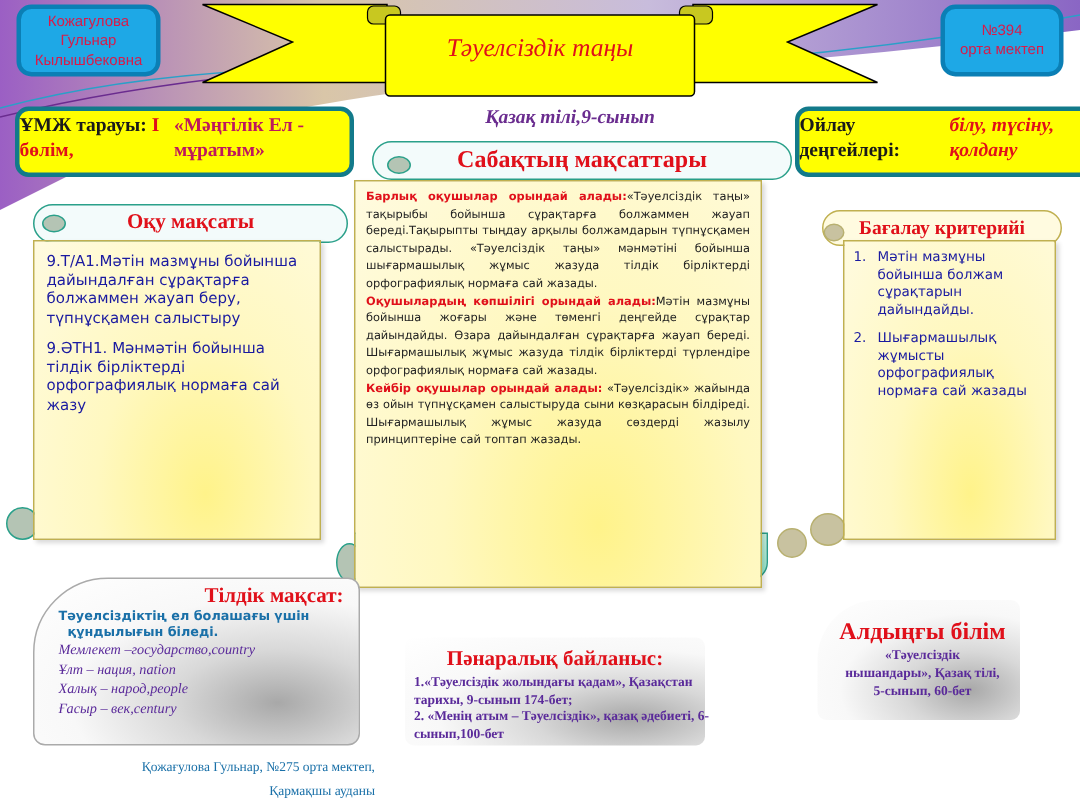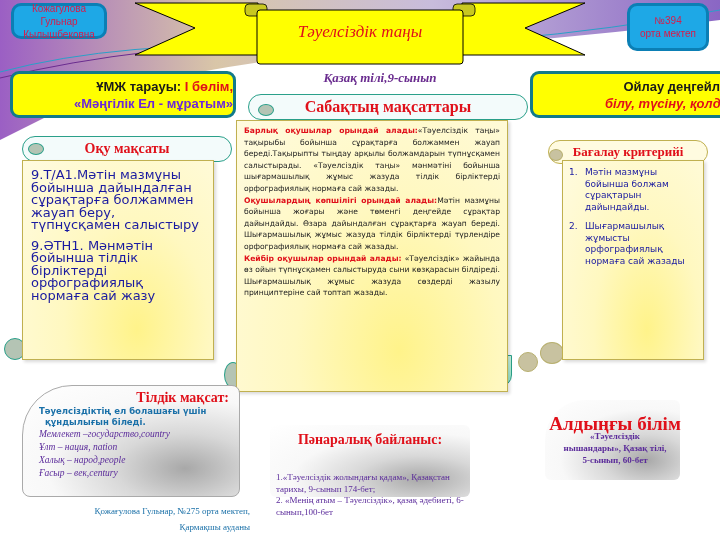--- a/index.html
+++ b/index.html
@@ -8,42 +8,42 @@
 
   
   .bg-swoosh { position: absolute; left: 0; top: 0; width: 720px; height: 540px; pointer-events: none; }
 
   
   .corner-box {
     position: absolute; background: #1ea8e6; border: 3px solid #0b7fb5; border-radius: 10px;
     color: #d81b4a; text-align: center; font-family: "Liberation Sans", sans-serif;
     font-size: 10px; line-height: 13px; display: flex; flex-direction: column; justify-content: center;
   }
-  #author-box { left: 11px; top: 3px; width: 96px; height: 36px; }
+  #author-box { left: 11px; top: 3px; width: 96px; height: 48px; }
   #school-box { left: 627px; top: 3px; width: 82px; height: 48px; }
 
   
   .banner-svg { position: absolute; left: 0; top: 0; }
   #banner-title {
     position: absolute; left: 262px; top: 12px; width: 196px; height: 40px;
     display: flex; align-items: center; justify-content: center;
     font-family: "Liberation Serif", serif; font-style: italic; font-weight: normal;
     color: #e0101a; font-size: 17px;
   }
 
   
   .yellow-box {
     position: absolute; background: #ffff00; border: 3px solid #127a8a; border-radius: 9px;
-    text-align: right; font-family: Liberation Sans, sans-serif; font-weight: bold;
-    display: flex; flex-direction: column; justify-content: center; line-height: 17px;
+    text-align: left; font-family: Liberation Serif, serif; font-weight: bold;
+    display: flex; flex-direction: row; justify-content: center; line-height: 17px;
   }
   #unit-box { left: 10px; top: 71px; width: 226px; height: 47px; font-size: 13px; }
   #unit-box .l1 { color: #1a1a1a; }
   #unit-box .l1 .red { color: #e0101a; }
-  #unit-box .l2 { color: #6d28d9; }
+  #unit-box .l2 { color: #be185d; }
   #levels-box { left: 530px; top: 71px; width: 216px; height: 47px; font-size: 13px; }
   #levels-box .l1 { color: #1a1a1a; }
   #levels-box .l2 { color: #e0101a; font-style: italic; }
 
   #subject-line {
     position: absolute; left: 290px; top: 70px; width: 180px; text-align: center;
     font-family: "Liberation Serif", serif; font-style: italic; font-weight: bold;
     color: #6a2c8f; font-size: 13px;
   }
 
@@ -60,21 +60,21 @@
 
   .scroll-body {
     position: absolute; border: 1px solid #c0b050;
     background: radial-gradient(ellipse at 60% 85%, #fff38a 0%, #fff8c0 45%, #fffbe0 100%);
     box-shadow: 2px 2px 3px rgba(0,0,0,0.15);
   }
 
   
   #goal-head { left: 22px; top: 136px; width: 210px; height: 26px; font-size: 14px; }
   #goal-body { left: 22px; top: 160px; width: 192px; height: 200px; padding: 8px 8px 0 8px;
-    font-family: "DejaVu Sans", sans-serif; font-size: 13px; line-height: 12.5px; color: #1a1aa0; }
+    font-family: "DejaVu Sans", sans-serif; font-size: 10px; line-height: 12.5px; color: #1a1aa0; }
   #goal-body p { margin-bottom: 8px; }
 
   
   #aims-head { left: 248px; top: 94px; width: 280px; height: 26px; font-size: 16px; }
   #aims-band { position: absolute; left: 236px; top: 355px; width: 276px; height: 32px;
     background: linear-gradient(180deg, #c9f3e2 0%, #8fe6c8 100%); border: 1px solid #2aa08a; border-radius: 0 0 12px 12px; }
   #aims-body { left: 236px; top: 120px; width: 272px; height: 272px; padding: 4px 7px;
     font-family: "DejaVu Sans", sans-serif; font-size: 7.6px; line-height: 11.6px; color: #222;
     text-align: justify; }
   #aims-body .red { color: #e0101a; font-weight: bold; }
@@ -97,26 +97,26 @@
   #lang-card .title { text-align: right; font-family: "Liberation Serif", serif; font-weight: bold; color: #e0101a; font-size: 14px; line-height: 16px; }
   #lang-card .goal { font-family: "DejaVu Sans", sans-serif; font-weight: bold; color: #1a70a8; font-size: 8.5px; line-height: 11px; padding-left: 6px; }
   #lang-card .vocab { font-family: "Liberation Serif", serif; font-style: italic; color: #5a2a9a; font-size: 9.5px; line-height: 13px; padding-left: 6px; }
 
   #footer-author { position: absolute; left: 10px; top: 503px; width: 240px; text-align: right;
     font-family: "Liberation Serif", serif; color: #1a70a8; font-size: 9px; line-height: 16px; }
 
   #inter-card { left: 270px; top: 425px; width: 200px; height: 72px; border-radius: 6px; padding: 0 6px; }
   #inter-title { position: absolute; left: 270px; top: 432px; width: 200px; text-align: center;
     font-family: "Liberation Serif", serif; font-weight: bold; color: #e0101a; font-size: 14px; }
-  #inter-body { position: absolute; left: 276px; top: 472px; width: 200px;
-    font-family: "Liberation Serif", serif; font-weight: normal; color: #5a2a9a; font-size: 9px; line-height: 11.5px; }
+  #inter-body { position: absolute; left: 276px; top: 449px; width: 200px;
+    font-family: "Liberation Serif", serif; font-weight: bold; color: #5a2a9a; font-size: 9px; line-height: 11.5px; }
 
   #prior-card { left: 545px; top: 400px; width: 135px; height: 80px; border-radius: 40px 6px 6px 6px; }
   #prior-title { position: absolute; left: 540px; top: 413px; width: 150px; text-align: center;
-    font-family: "Liberation Serif", serif; font-weight: bold; color: #e0101a; font-size: 19px; }
+    font-family: "Liberation Serif", serif; font-weight: bold; color: #e0101a; font-size: 16px; }
   #prior-body { position: absolute; left: 540px; top: 430px; width: 150px; text-align: center;
     font-family: "Liberation Serif", serif; font-weight: bold; color: #5a2a9a; font-size: 9px; line-height: 12px; }
 </style>
 </head>
 <body>
 
 <svg class="bg-swoosh" viewBox="0 0 720 540">
   <defs>
     <linearGradient id="sw" x1="0" y1="0" x2="1" y2="0">
       <stop offset="0" stop-color="#9b5fc4"></stop>

